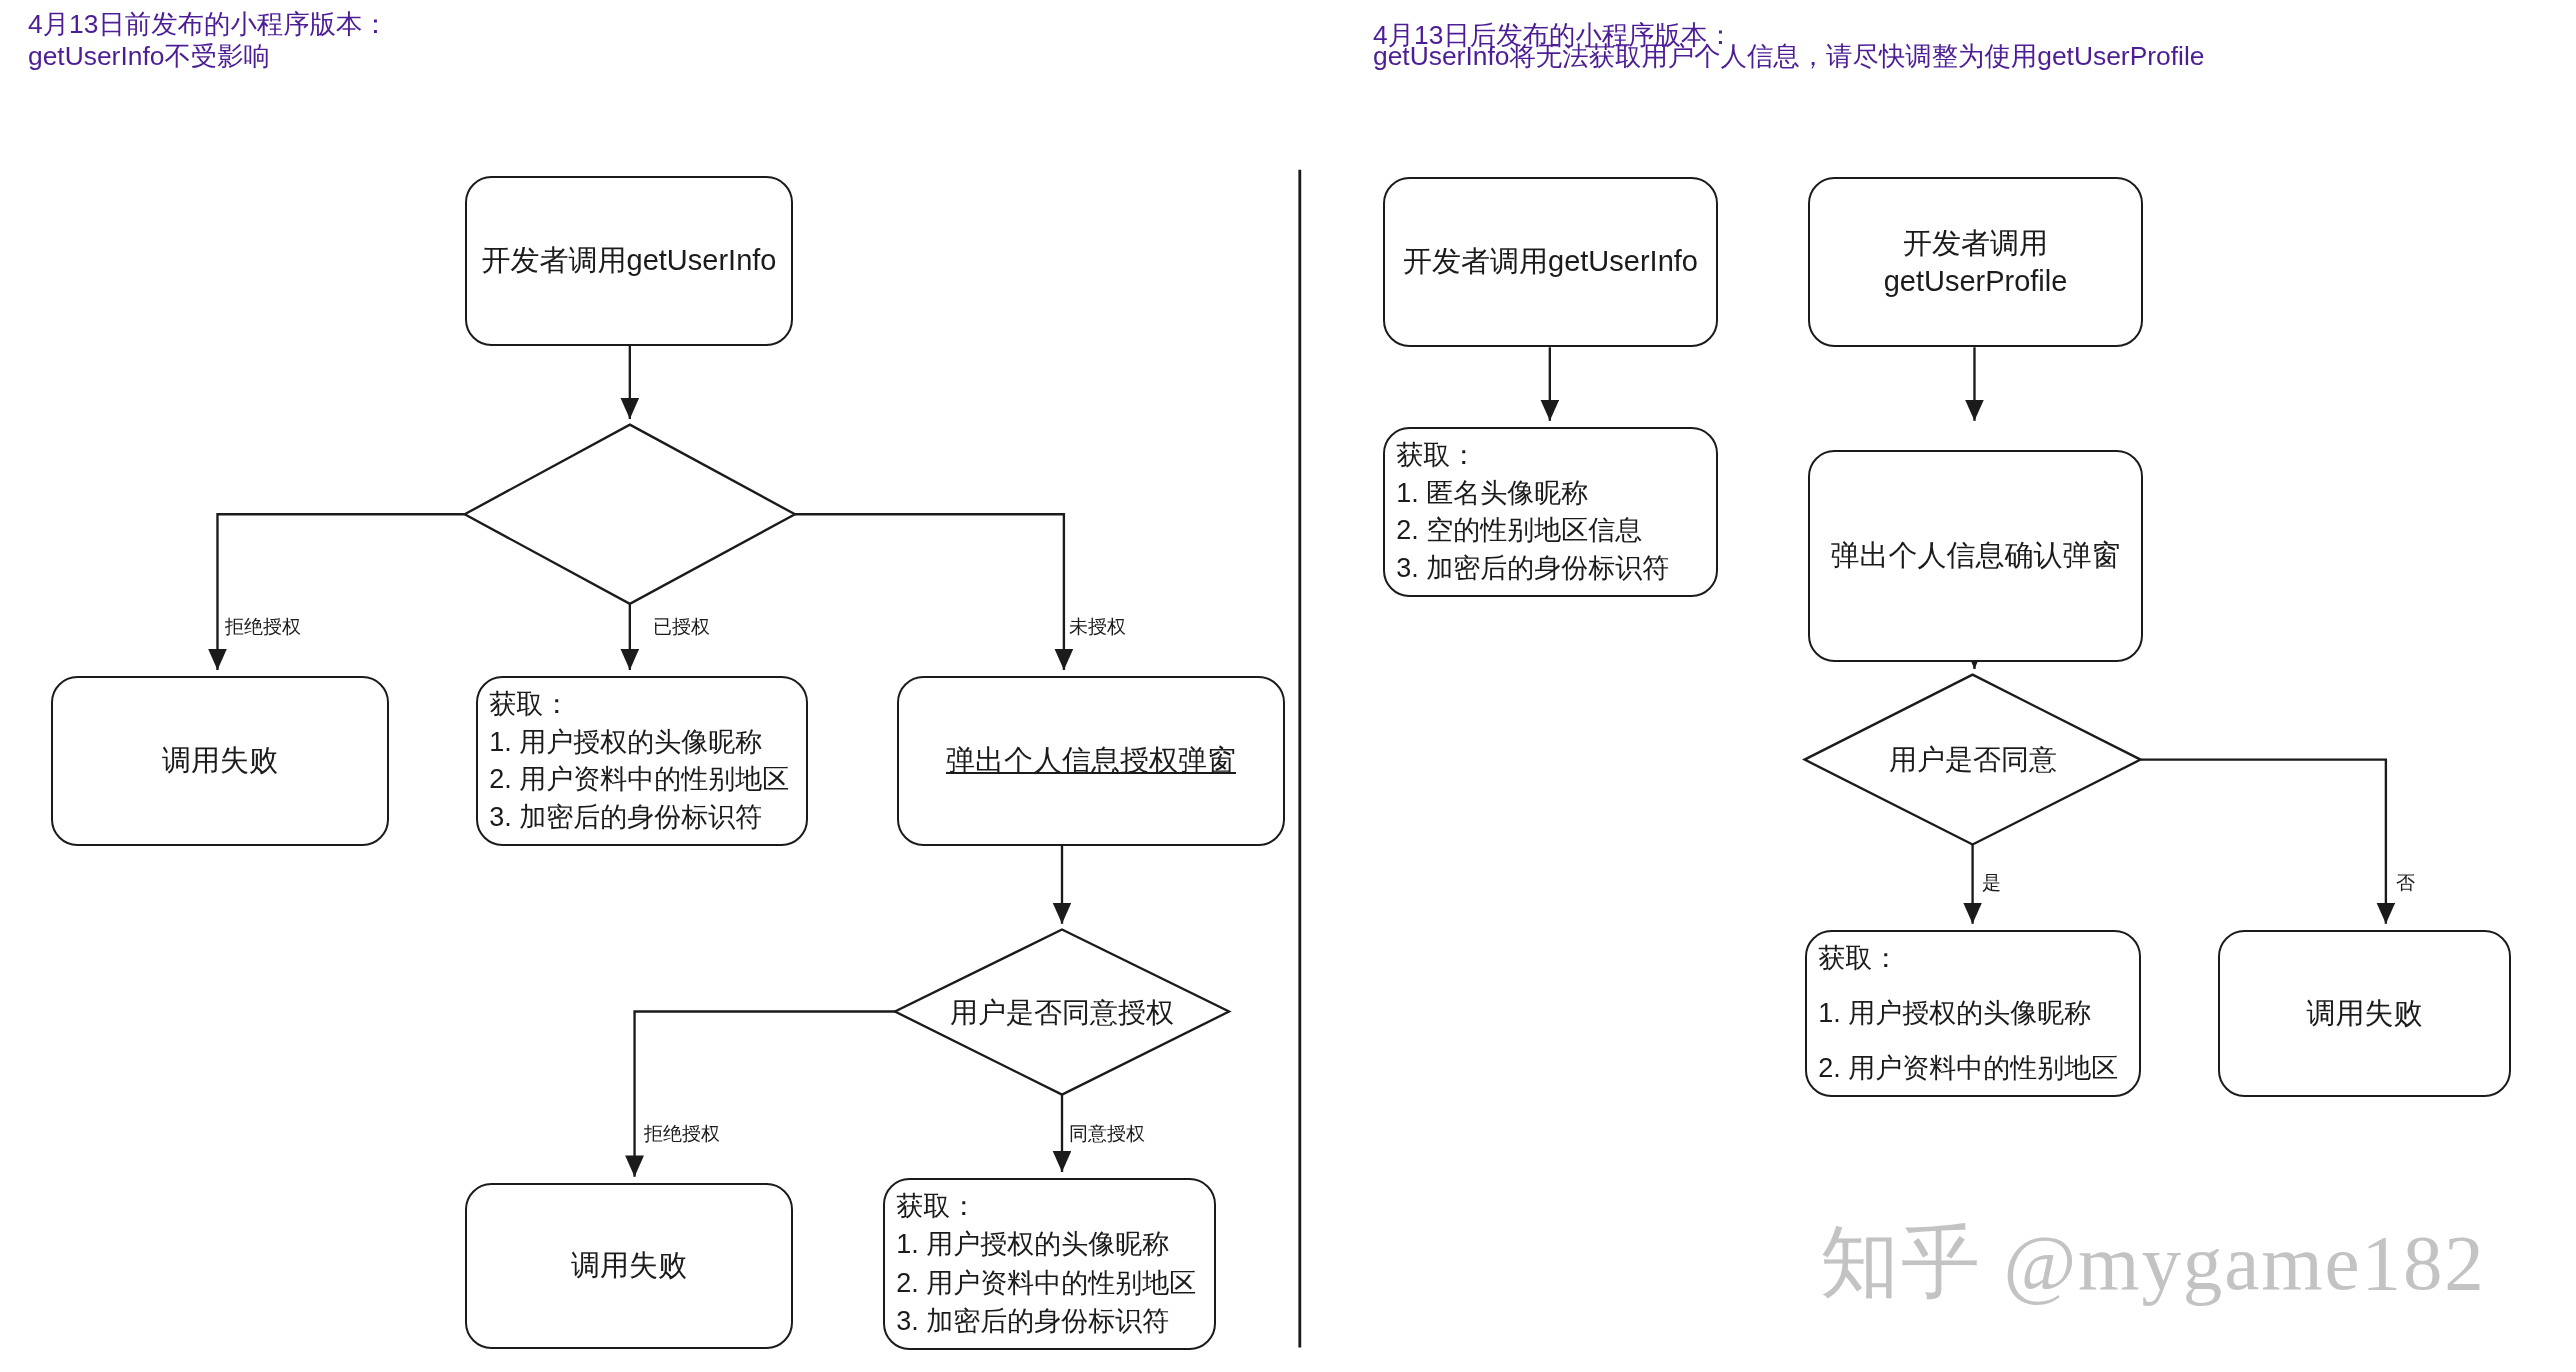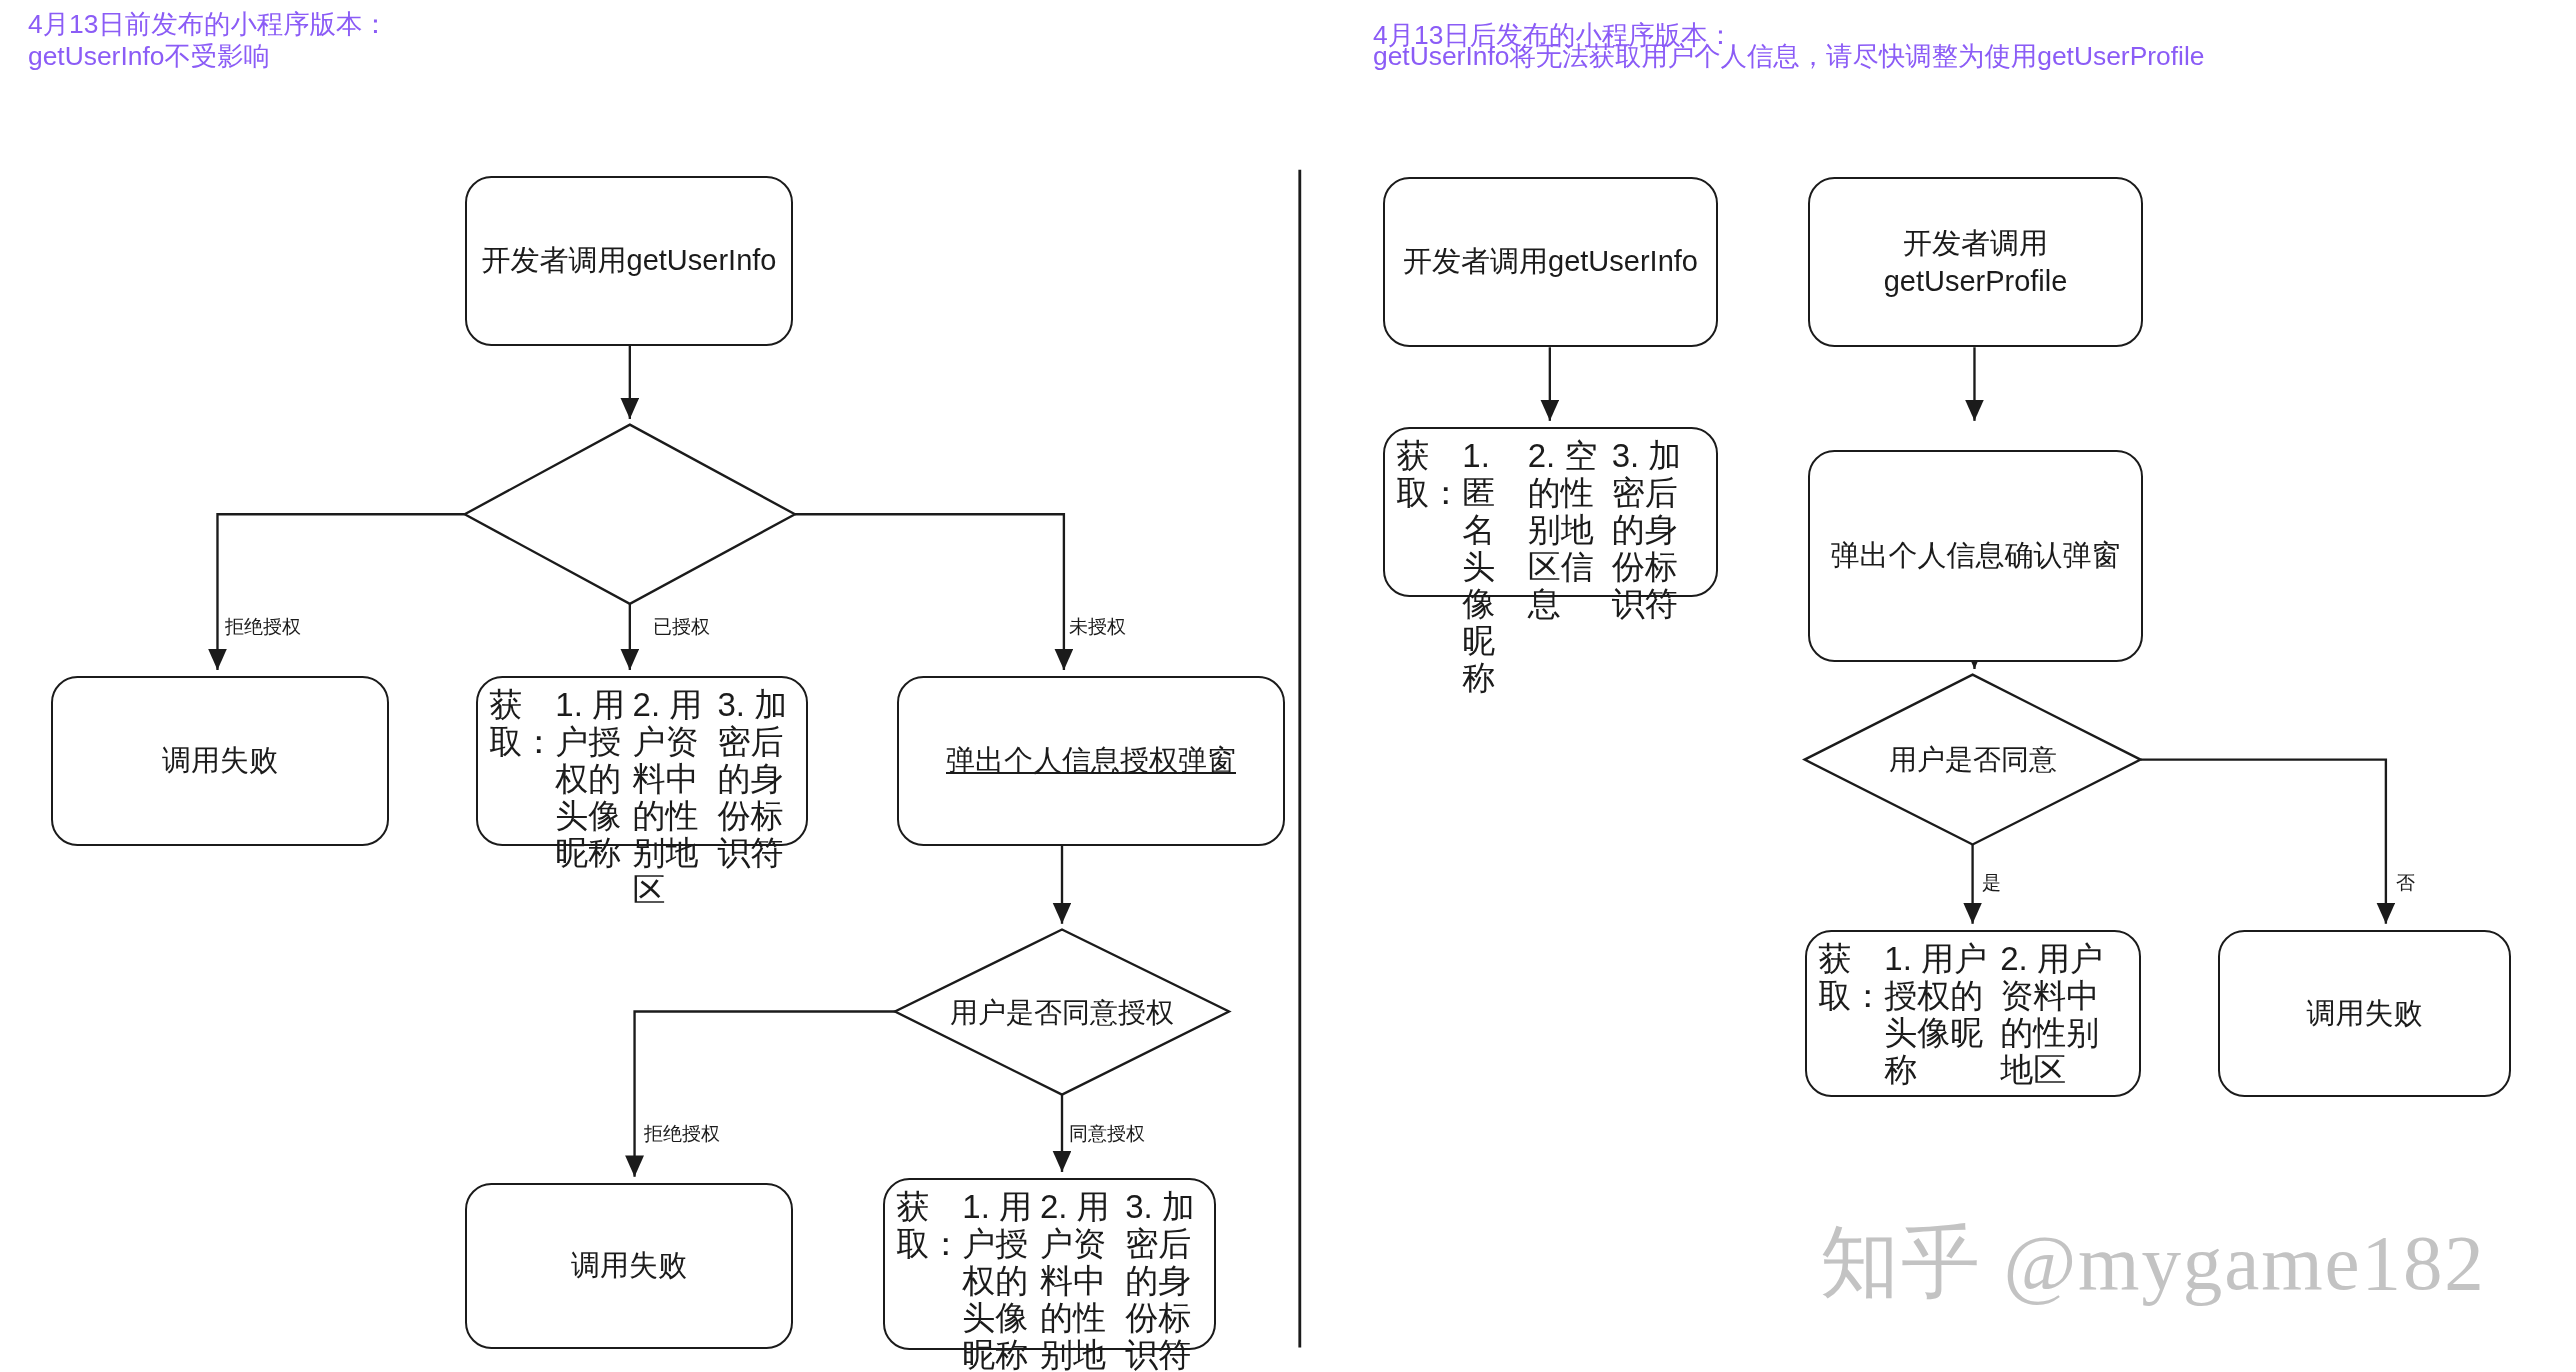--- a/index.html
+++ b/index.html
@@ -1,30 +1,30 @@
 <!DOCTYPE html>
 <html style="font-size:15px"><head>
 <meta charset="utf-8">
 <style>
   html,body{margin:0;padding:0;background:#fff;}
   #canvas{
     position:relative;width:2576px;height:1372px;background:#fff;
     font-family:"Liberation Sans","DejaVu Sans",sans-serif;color:#1b1b1b;overflow:hidden;
   }
   .layer{position:absolute;left:0;top:0;width:2576px;height:1372px;}
-  .hdr{position:absolute;font-size:26.4px;line-height:32px;white-space:nowrap;color:#8b5cf6;}
+  .hdr{position:absolute;font-size:26.4px;line-height:32px;white-space:nowrap;color:#4c1d95;}
   .node{
     position:absolute;box-sizing:border-box;background:#fff;
     border:2.4px solid #1b1b1b;border-radius:26.4px;
     display:flex;align-items:center;justify-content:center;
     text-align:center;font-size:29px;z-index:2;
   }
   .node.list{
-    flex-direction:row;align-items:flex-start;justify-content:center;
-    text-align:left;font-size:33px;line-height:37px;padding:7.6px 11.3px;
+    flex-direction:column;align-items:flex-start;justify-content:space-between;
+    text-align:left;font-size:27px;line-height:37px;padding:7.6px 11.3px;
   }
   .node.twoline{flex-direction:column;line-height:38px;}
   .dtext{
     position:absolute;display:flex;align-items:center;justify-content:center;
     text-align:center;font-size:28px;z-index:2;pointer-events:none;
   }
   .elabel{position:absolute;font-size:19px;white-space:nowrap;z-index:2;background:transparent;}
   .watermark{
     position:absolute;font-family:"Liberation Serif","DejaVu Serif",serif;
     font-size:79px;color:#c3c3c3;white-space:nowrap;letter-spacing:1.9px;z-index:3;

